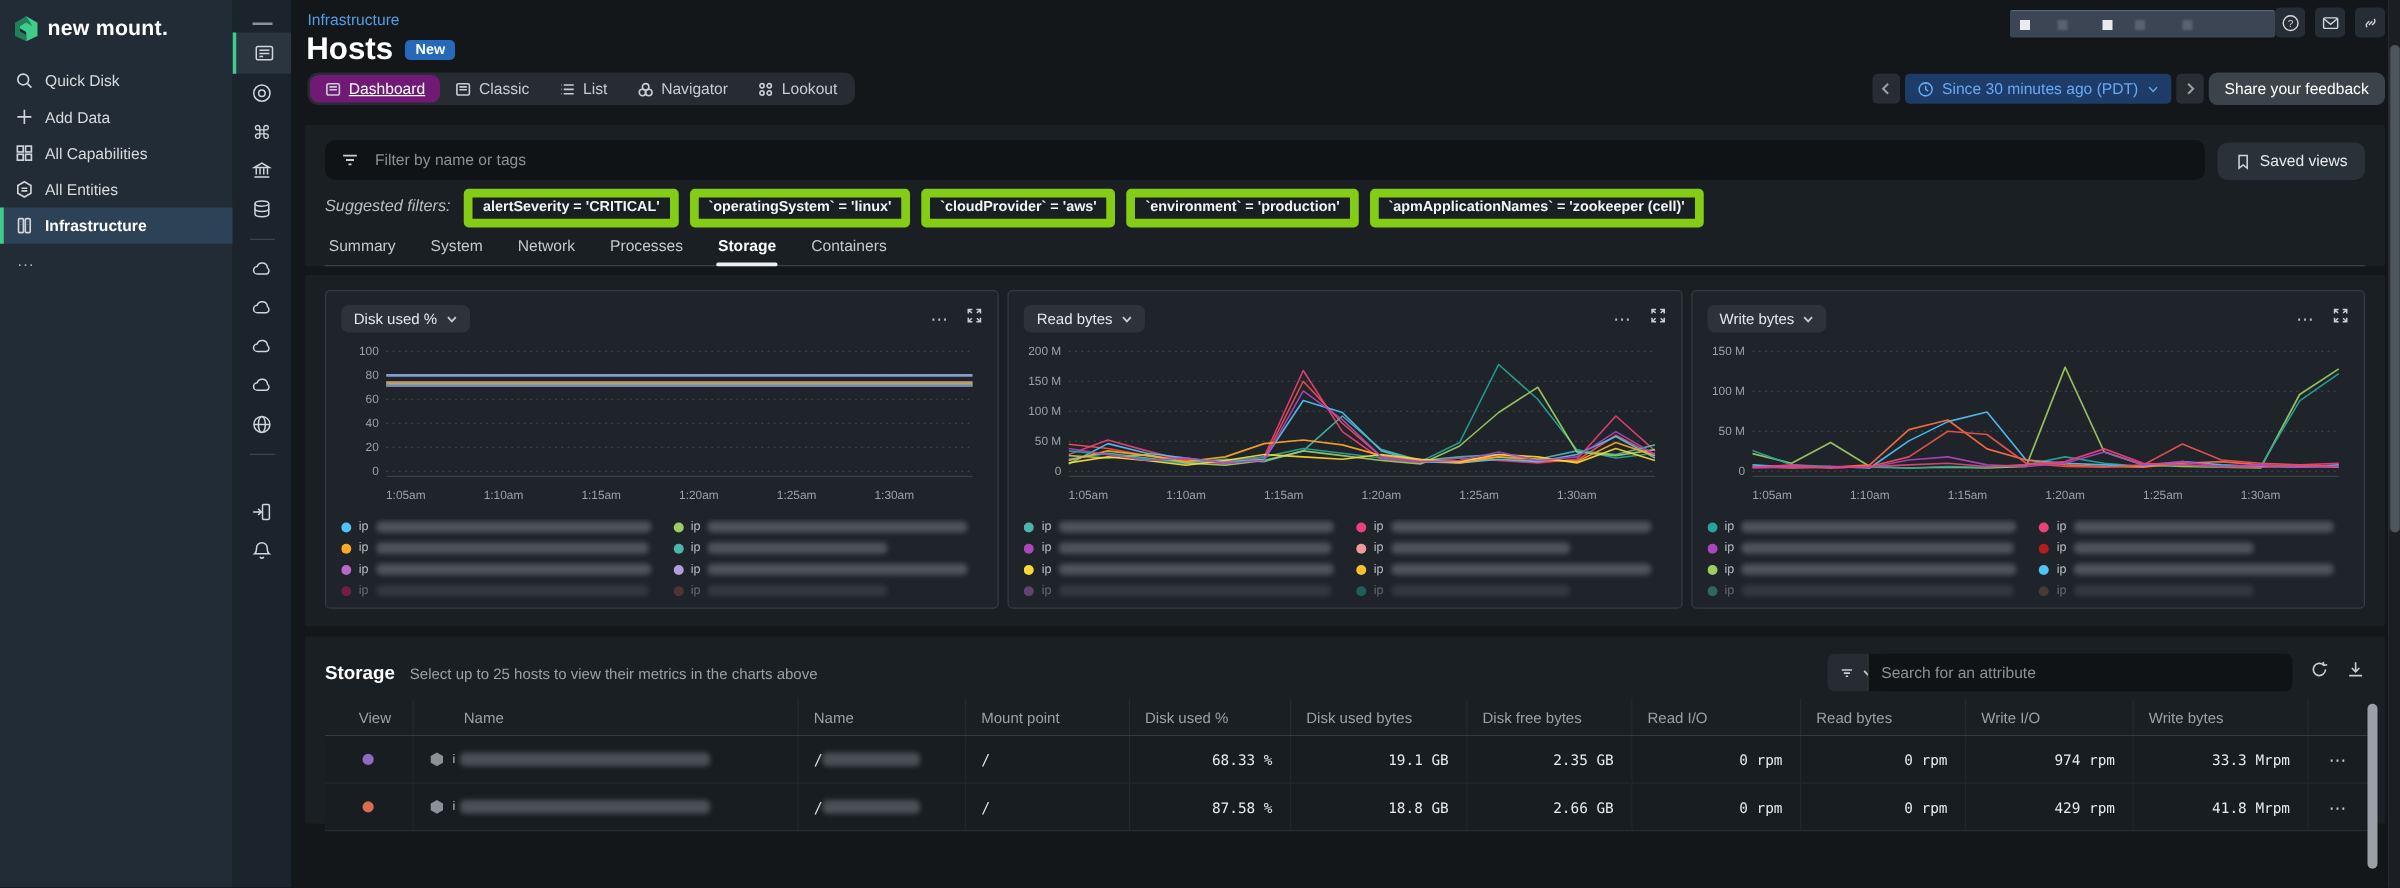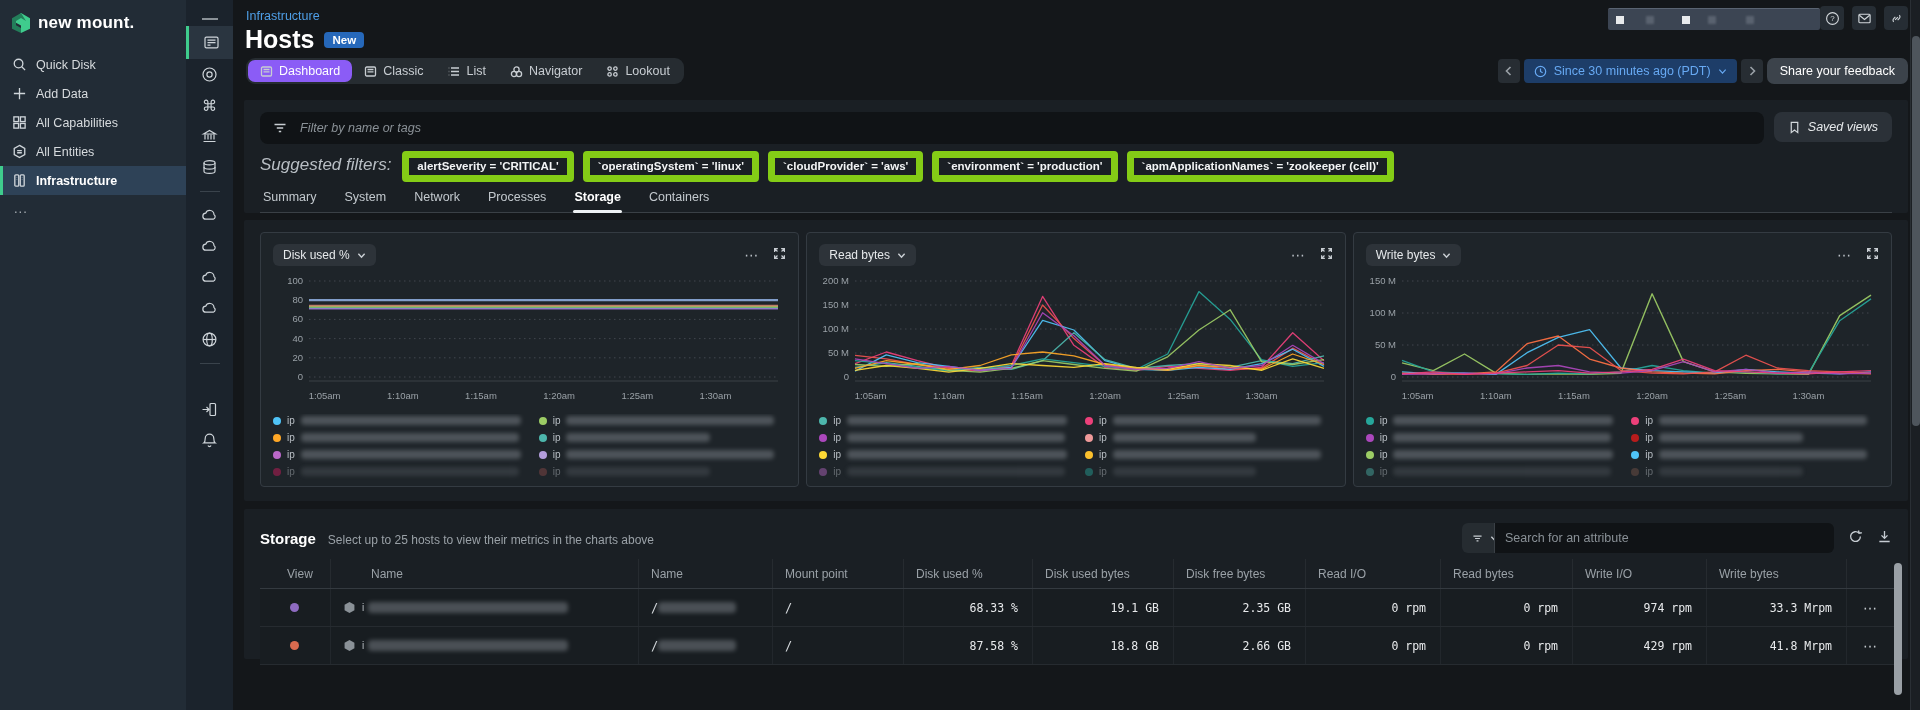--- a/index.html
+++ b/index.html
@@ -40,39 +40,39 @@
   .top-icons { position:absolute; right:0; top:6px; display:flex; gap:8px; }
   .top-icon { width:24px; height:24px; border-radius:4px; background:#262d34; display:flex; align-items:center; justify-content:center; cursor:pointer; }
   .top-icon svg { width:15px; height:15px; stroke:#d3d8dc; fill:none; stroke-width:1.2; }
   .crumb { position:absolute; left:2px; top:9px; font-size:12.5px; color:#4f9fe8; cursor:pointer; }
   .title-row { position:absolute; left:1px; top:25px; display:flex; align-items:center; gap:10px; }
   .page-title { font-size:25px; font-weight:700; color:#fff; }
   .badge-new { background:#2668ba; color:#fff; font-size:11.5px; font-weight:700; padding:2px 8px; border-radius:4px; }
   .view-tabs { position:absolute; left:2px; top:58px; display:inline-flex; background:#262c31; border-radius:9px; padding:2px; }
   .vtab { display:flex; align-items:center; gap:6px; padding:4px 12px; font-size:12.5px; color:#c8cdd2; border-radius:7px; cursor:pointer; }
   .vtab svg { width:13px; height:13px; stroke:#c8cdd2; fill:none; stroke-width:1.3; }
-  .vtab.sel { background:#8b5cf6; color:#fff; }
+  .vtab.sel { background:#701a75; color:#fff;text-decoration:underline; }
   .hdr-right { position:absolute; right:0; top:58px; display:flex; align-items:center; gap:4px; }
   .chev-btn { width:22px; height:24px; background:#272d33; border-radius:4px; display:flex; align-items:center; justify-content:center; cursor:pointer; }
   .chev-btn svg { width:10px; height:10px; stroke:#9aa1a7; fill:none; stroke-width:1.6; }
   .time-pill { height:24px; background:#1d3d68; border-radius:4px; display:flex; align-items:center; gap:7px; padding:0 10px; color:#67a9f3; font-size:12.5px; cursor:pointer; }
   .time-pill svg { width:13px; height:13px; stroke:#67a9f3; fill:none; stroke-width:1.3; }
   .feedback-btn { margin-left:0; height:26px; background:#3c434b; border-radius:7px; color:#fff; font-size:12.5px; display:flex; align-items:center; padding:0 13px; cursor:pointer; }
 
   
   .panel { background:#1a1f24; border-radius:2px; }
   .filter-panel { padding:12px 16px 0; }
-  .filter-row { display:flex; align-items:flex-start; gap:10px;font-style:italic; }
+  .filter-row { display:flex; align-items:flex-end; gap:10px; }
   .filter-bar { flex:1; height:32px; background:#101316; border-radius:8px; display:flex; align-items:center; gap:12px; padding:0 12px; }
   .filter-bar svg { width:16px; height:16px; stroke:#c8cdd2; stroke-width:1.5; }
   .filter-ph { color:#8a9197; font-size:12.5px; }
   .saved-btn { height:30px; background:#2b3138; border-radius:8px; display:flex; align-items:center; gap:7px; padding:0 14px; font-size:12.5px; color:#e6e9eb; cursor:pointer; }
   .saved-btn svg { width:13px; height:13px; stroke:#d3d8dc; fill:none; stroke-width:1.3; }
   .chips-row { display:flex; align-items:center; gap:9px; margin-top:9px; height:23px; }
-  .chips-label { font-style:italic; color:#b9bfc5; font-size:17px; margin-right:2px; }
+  .chips-label { font-style:italic; color:#b9bfc5; font-size:13px; margin-right:2px; }
   .chip { border:7px solid #84cc16; border-radius:4px; padding:2px 8px 3px; font-size:11.5px; font-weight:700; color:#f2f4f5; cursor:pointer; white-space:nowrap; }
   .subtabs { display:flex; gap:26px; margin-top:9px; border-bottom:1px solid #3a4046; padding:0 2px; }
   .subtab { font-size:12.5px; color:#c3c9ce; padding:5px 1px 8px; cursor:pointer; position:relative; }
   .subtab.sel { color:#fff; font-weight:700; }
   .subtab.sel:after { content:""; position:absolute; left:0; right:0; bottom:-1px; height:3px; background:#eef1f3; border-radius:2px; }
 
   .metrics-panel { margin-top:7px; padding:12px 16px 14px; }
   .metrics-hd { display:flex; align-items:center; justify-content:space-between; height:30px; margin-bottom:10px; }
   .sec-title { font-size:15px; font-weight:700; color:#fff; }
   .groupby-btn { background:#2b3138; border-radius:15px; padding:6px 13px; font-size:12px; color:#d3d8dc; display:flex; align-items:center; gap:7px; cursor:pointer; }

